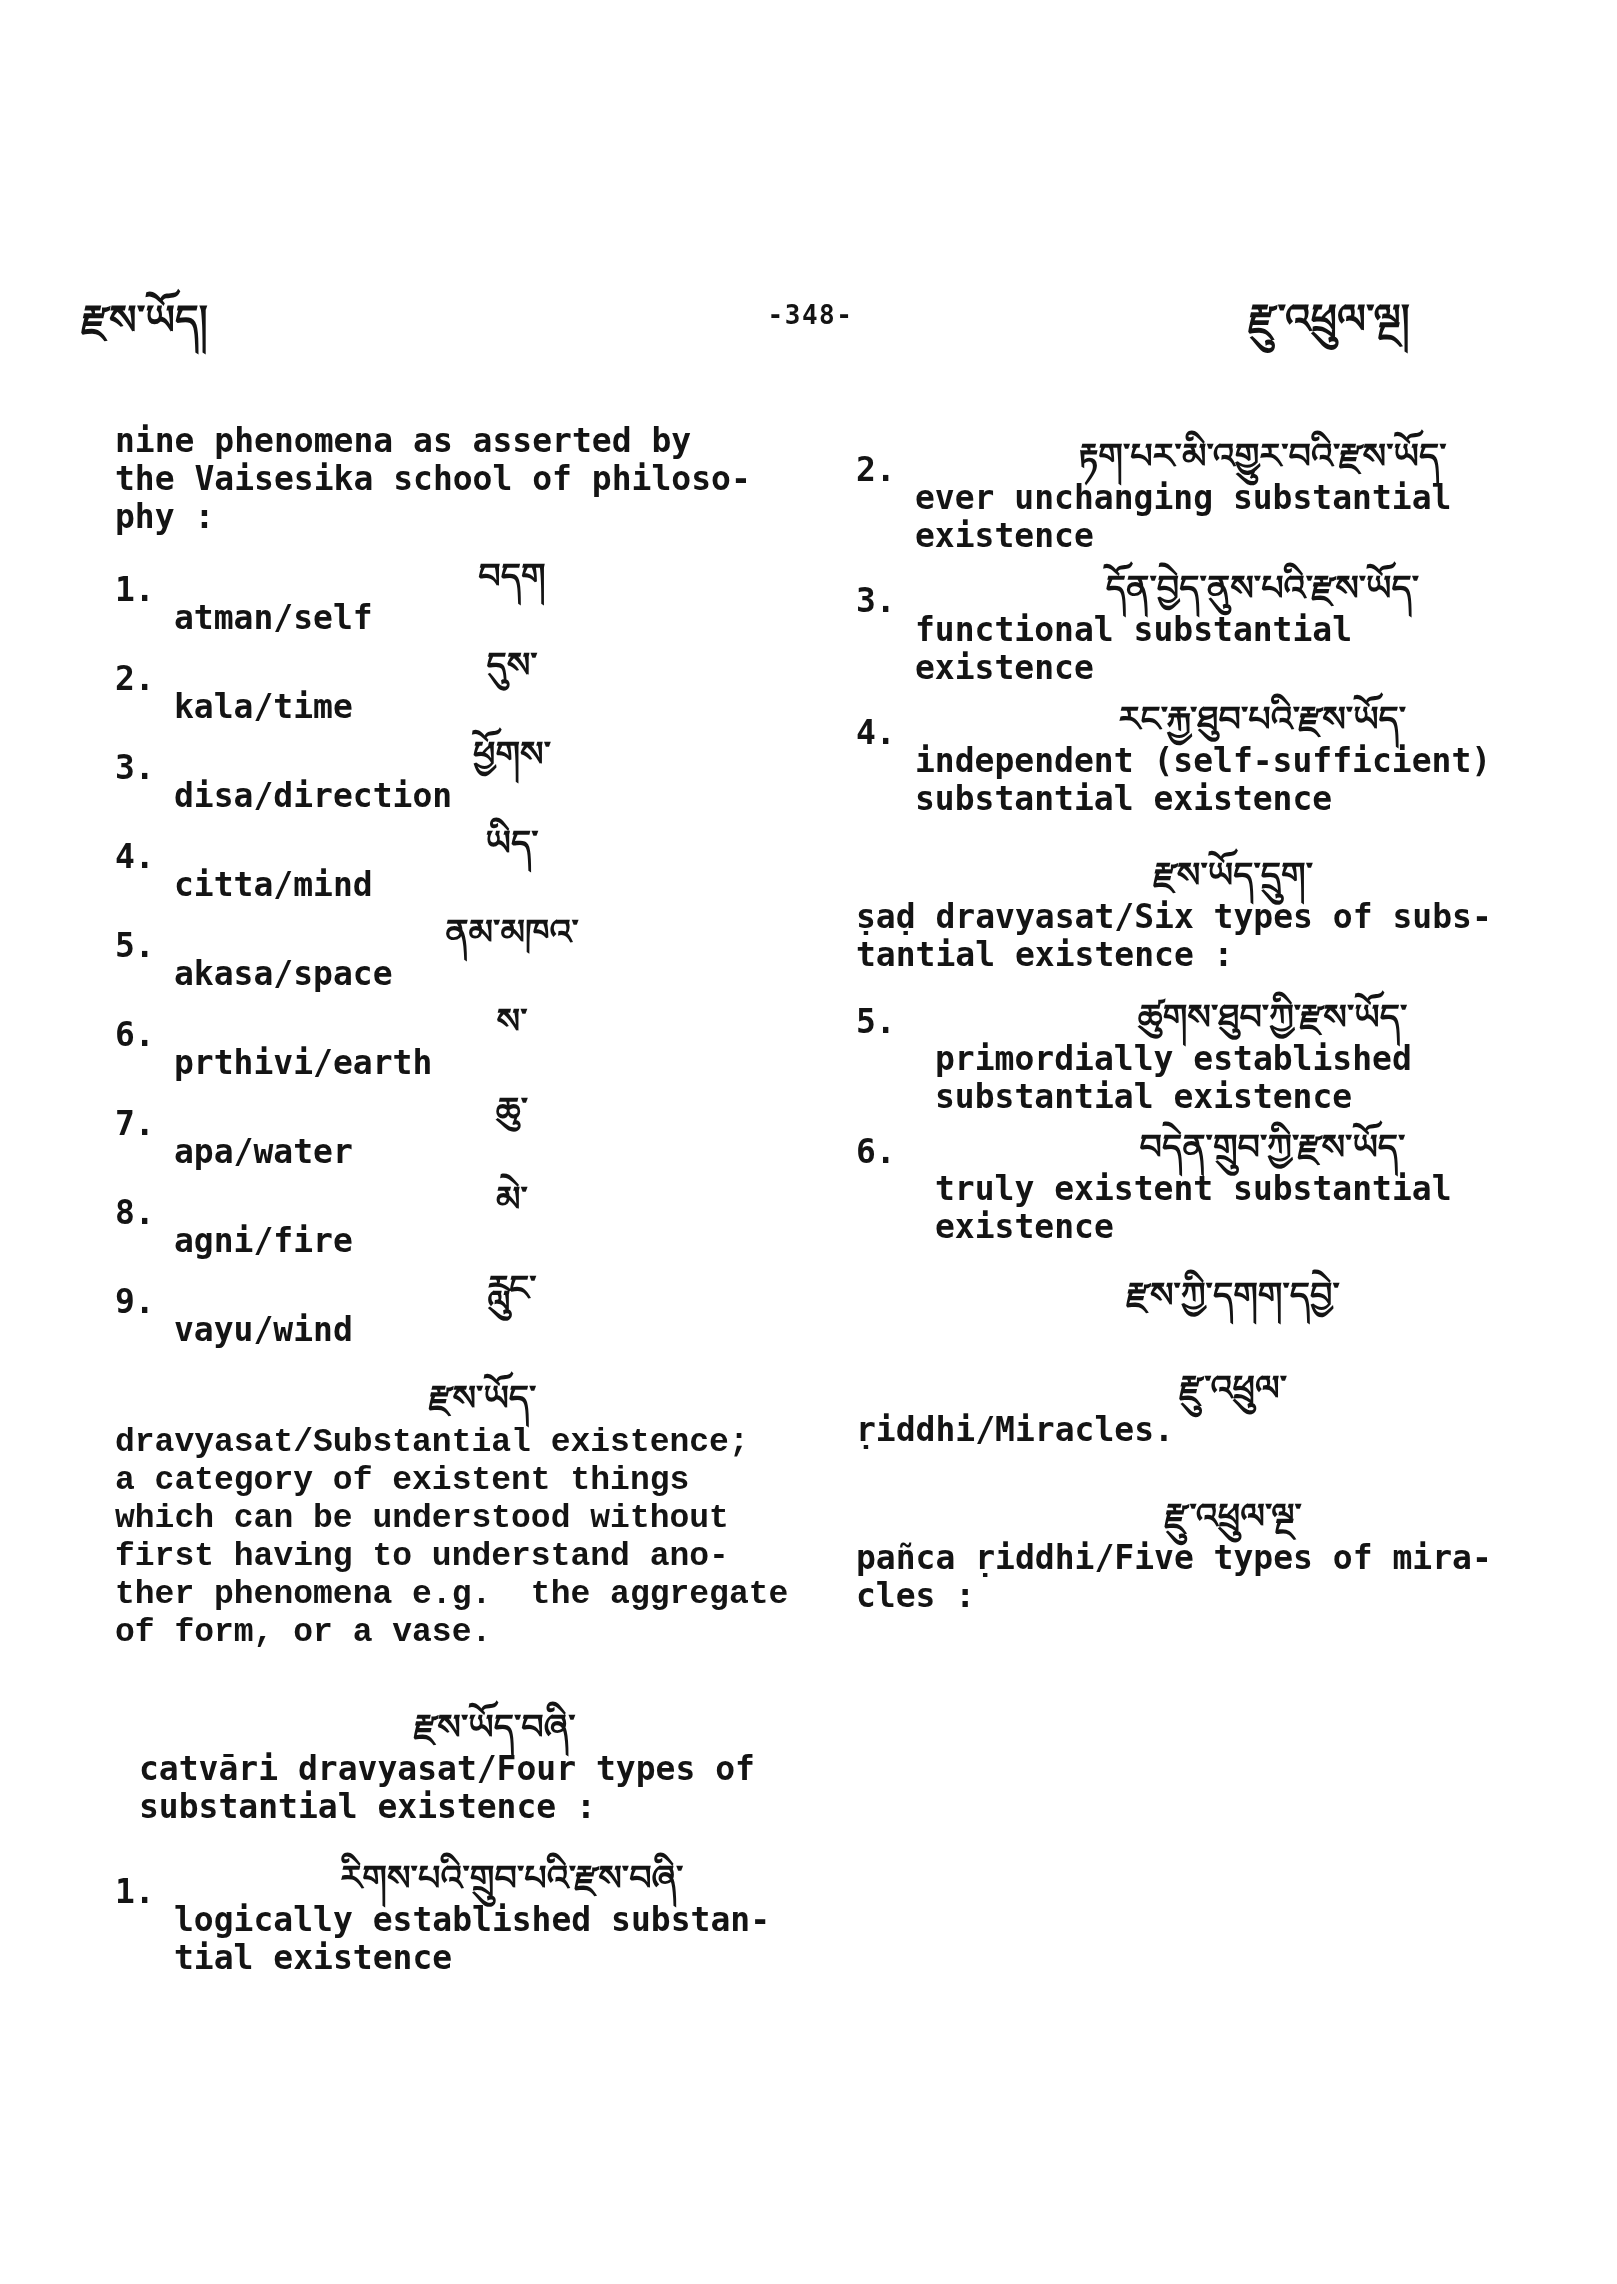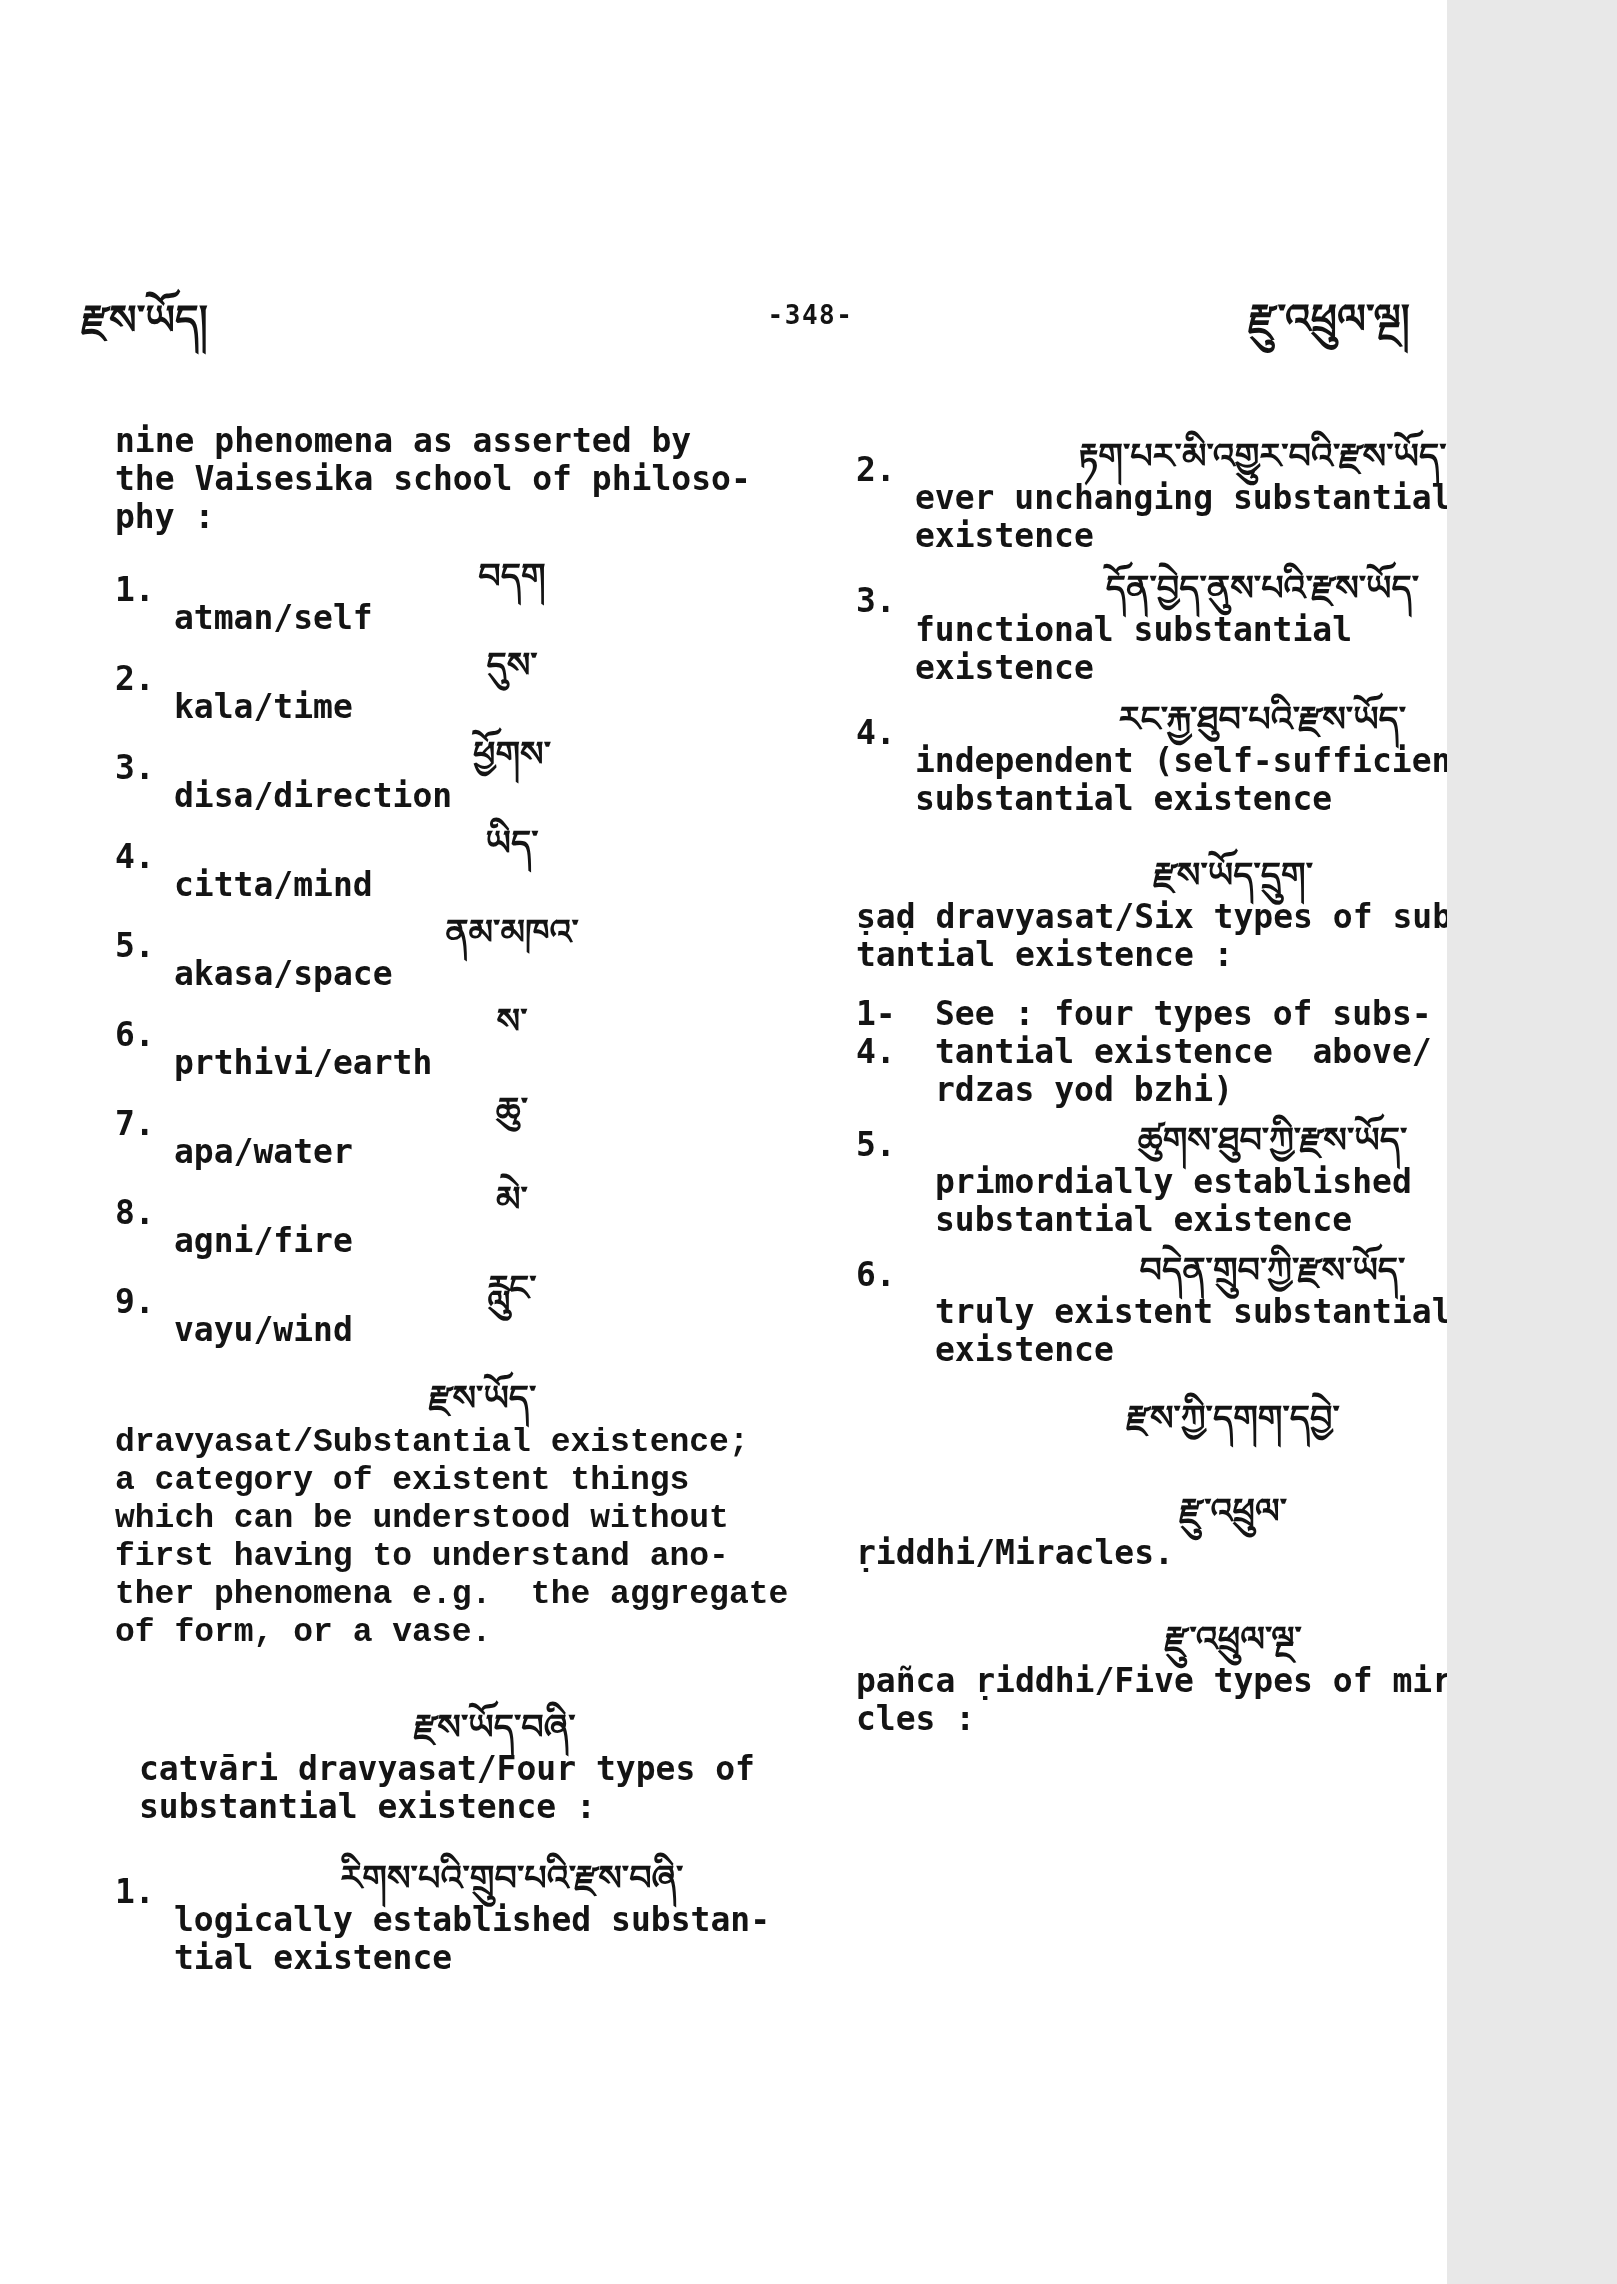--- a/index.html
+++ b/index.html
@@ -1,18 +1,18 @@
 <!DOCTYPE html>
 <html style="font-size:12px"><head>
 <meta charset="utf-8">
 <style>
   html, body { margin: 0; padding: 0; background: #e8e8e8; }
   .page {
     position: relative;
-    width: 1447px;
+    width: 1617px;
     height: 2284px;
     background: #ffffff;
     font-family: "DejaVu Sans Mono", monospace;
     color: #141414;
     overflow: hidden;
   }
   
   .head-tib-left {
     position: absolute; left: 81px; top: 294px;
     font-size: 41px; line-height: 53px; white-space: nowrap;
@@ -211,28 +211,20 @@
     </div>
 
     <div class="entry-sad">
       <span class="tib">རྫས་ཡོད་དྲུག་</span>
       <div class="lines">ṣaḍ dravyasat/Six types of subs-
 tantial existence :</div>
     </div>
 
     <div class="six-list">
 
-      <div class="item no-tib">
-        <div class="num">1-4.</div>
-        <div class="body">
-          <div class="lines">See : four types of subs-
-tantial existence  above/
-rdzas yod bzhi)</div>
-        </div>
-      </div>
 
       <div class="item">
         <div class="num">5.</div>
         <div class="body">
           <span class="tib">ཚུགས་ཐུབ་ཀྱི་རྫས་ཡོད་</span>
           <div class="lines">primordially established
 substantial existence</div>
         </div>
       </div>
 

